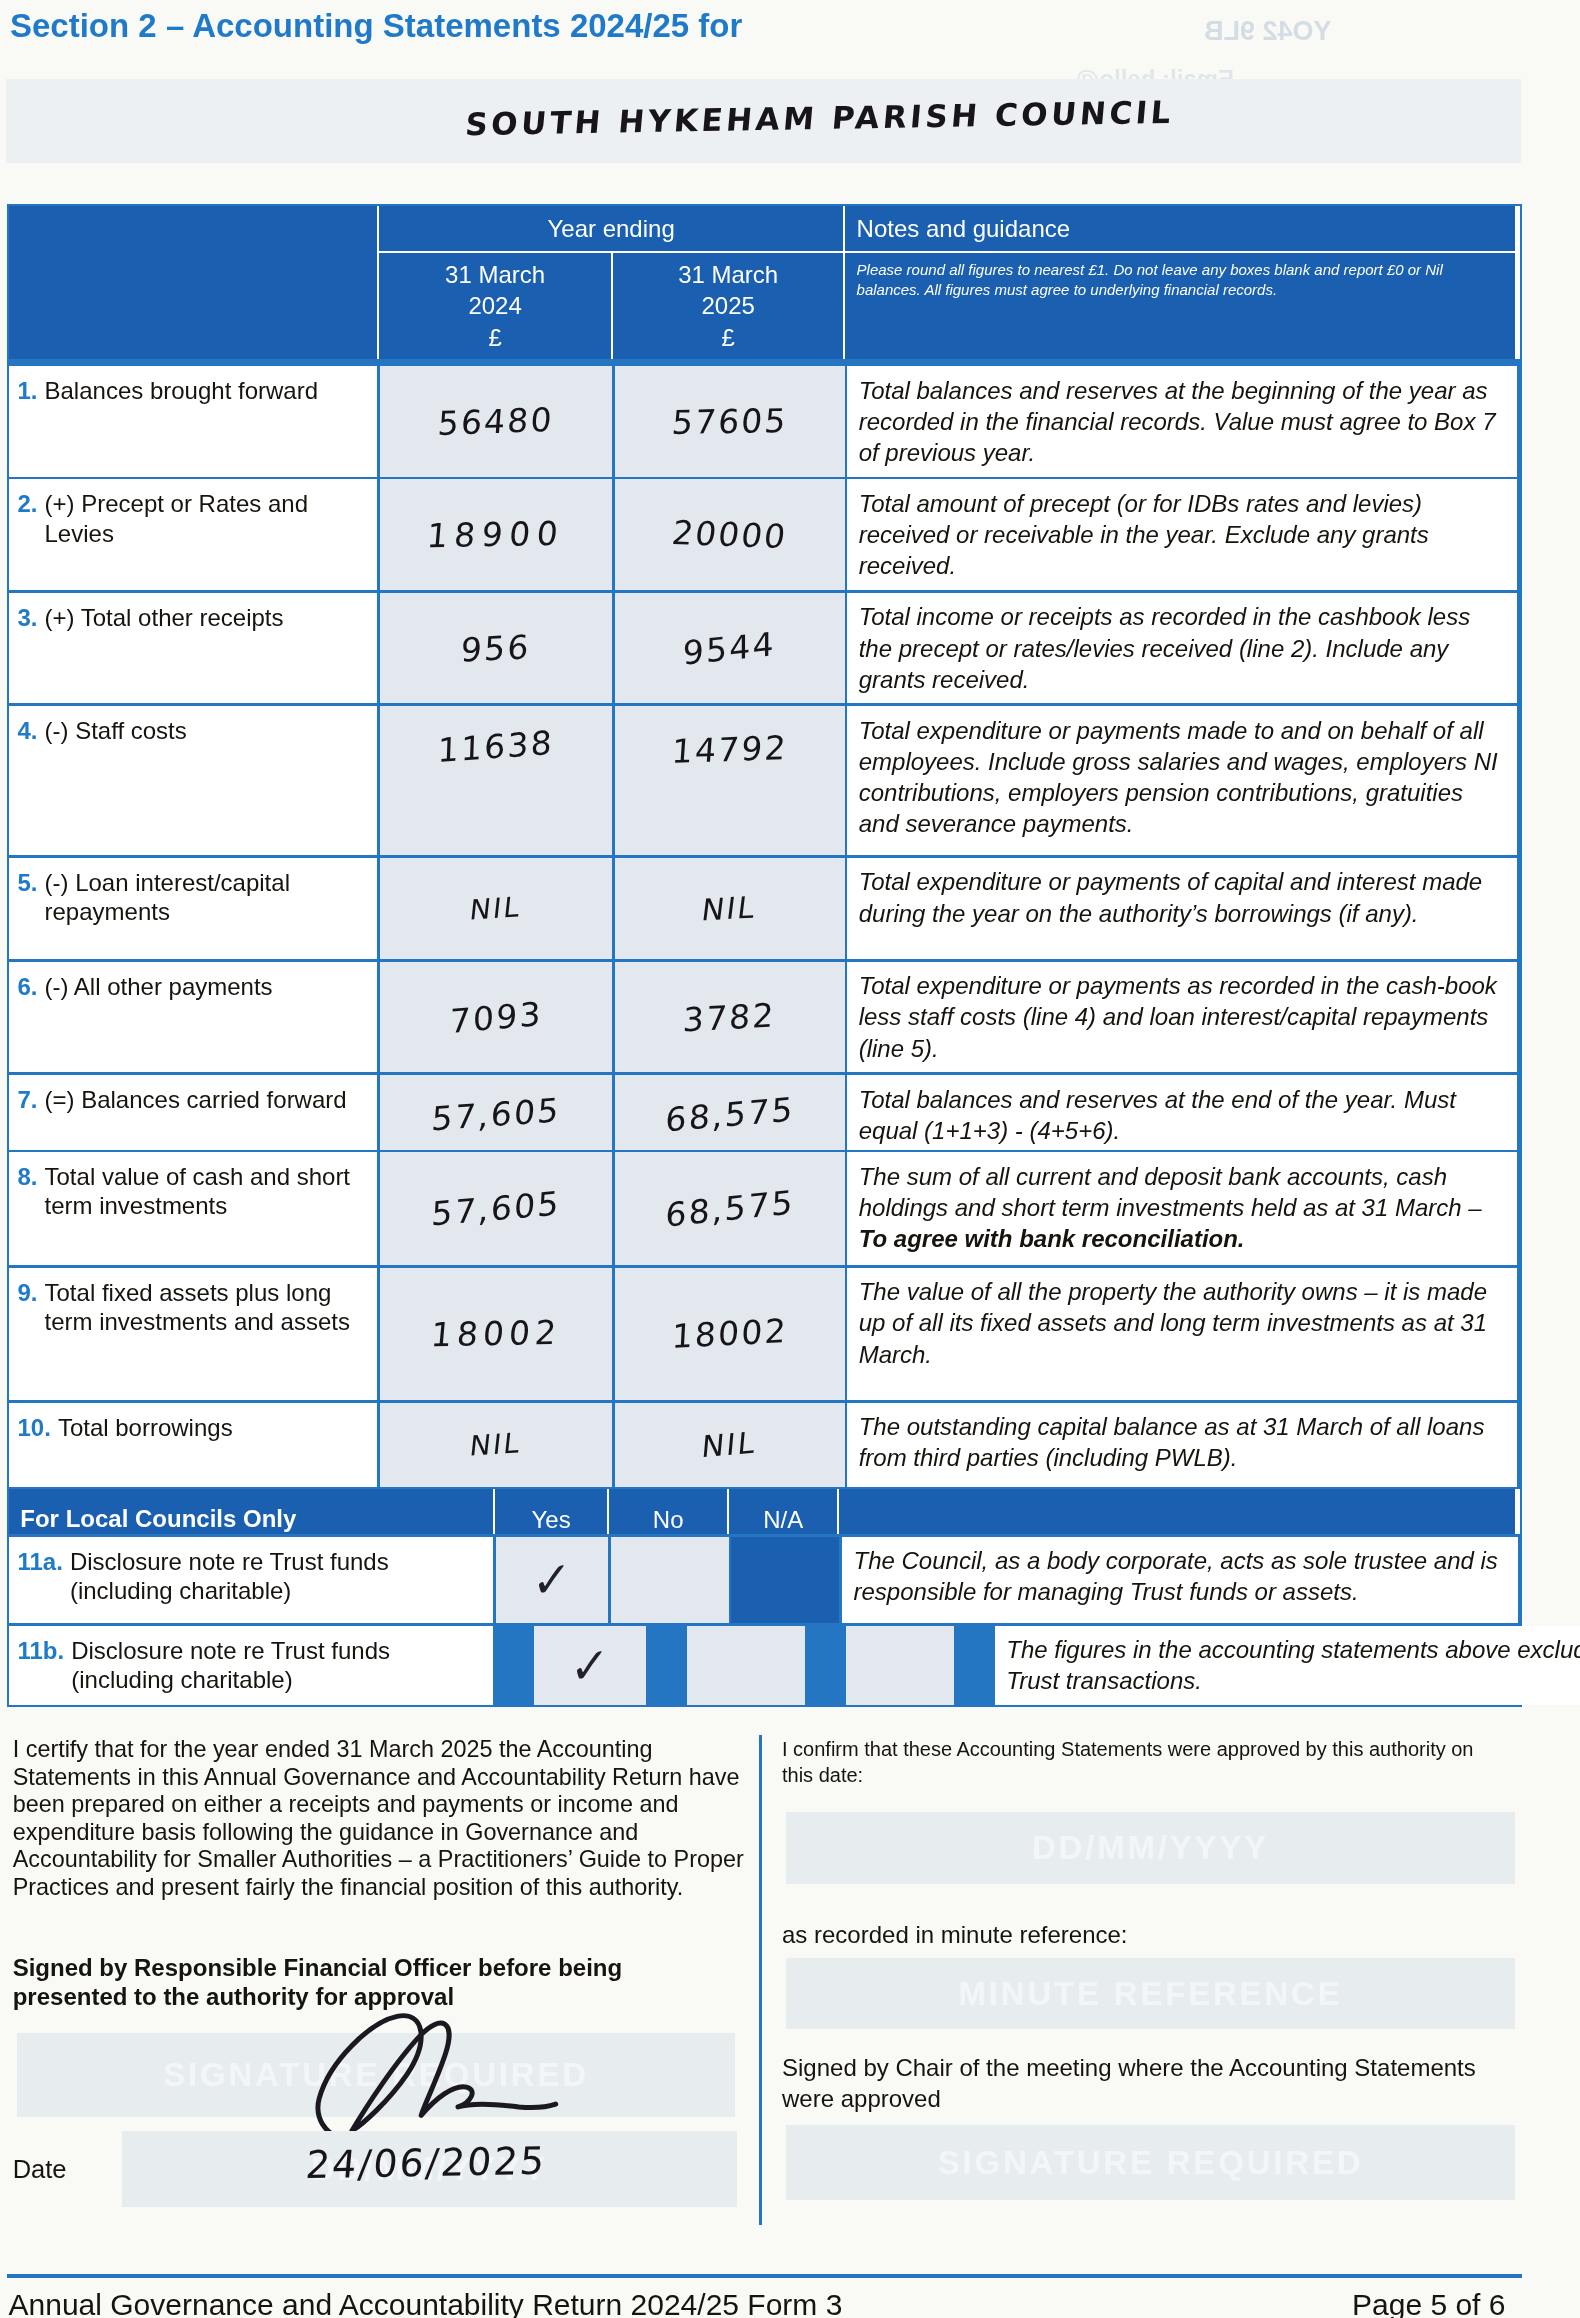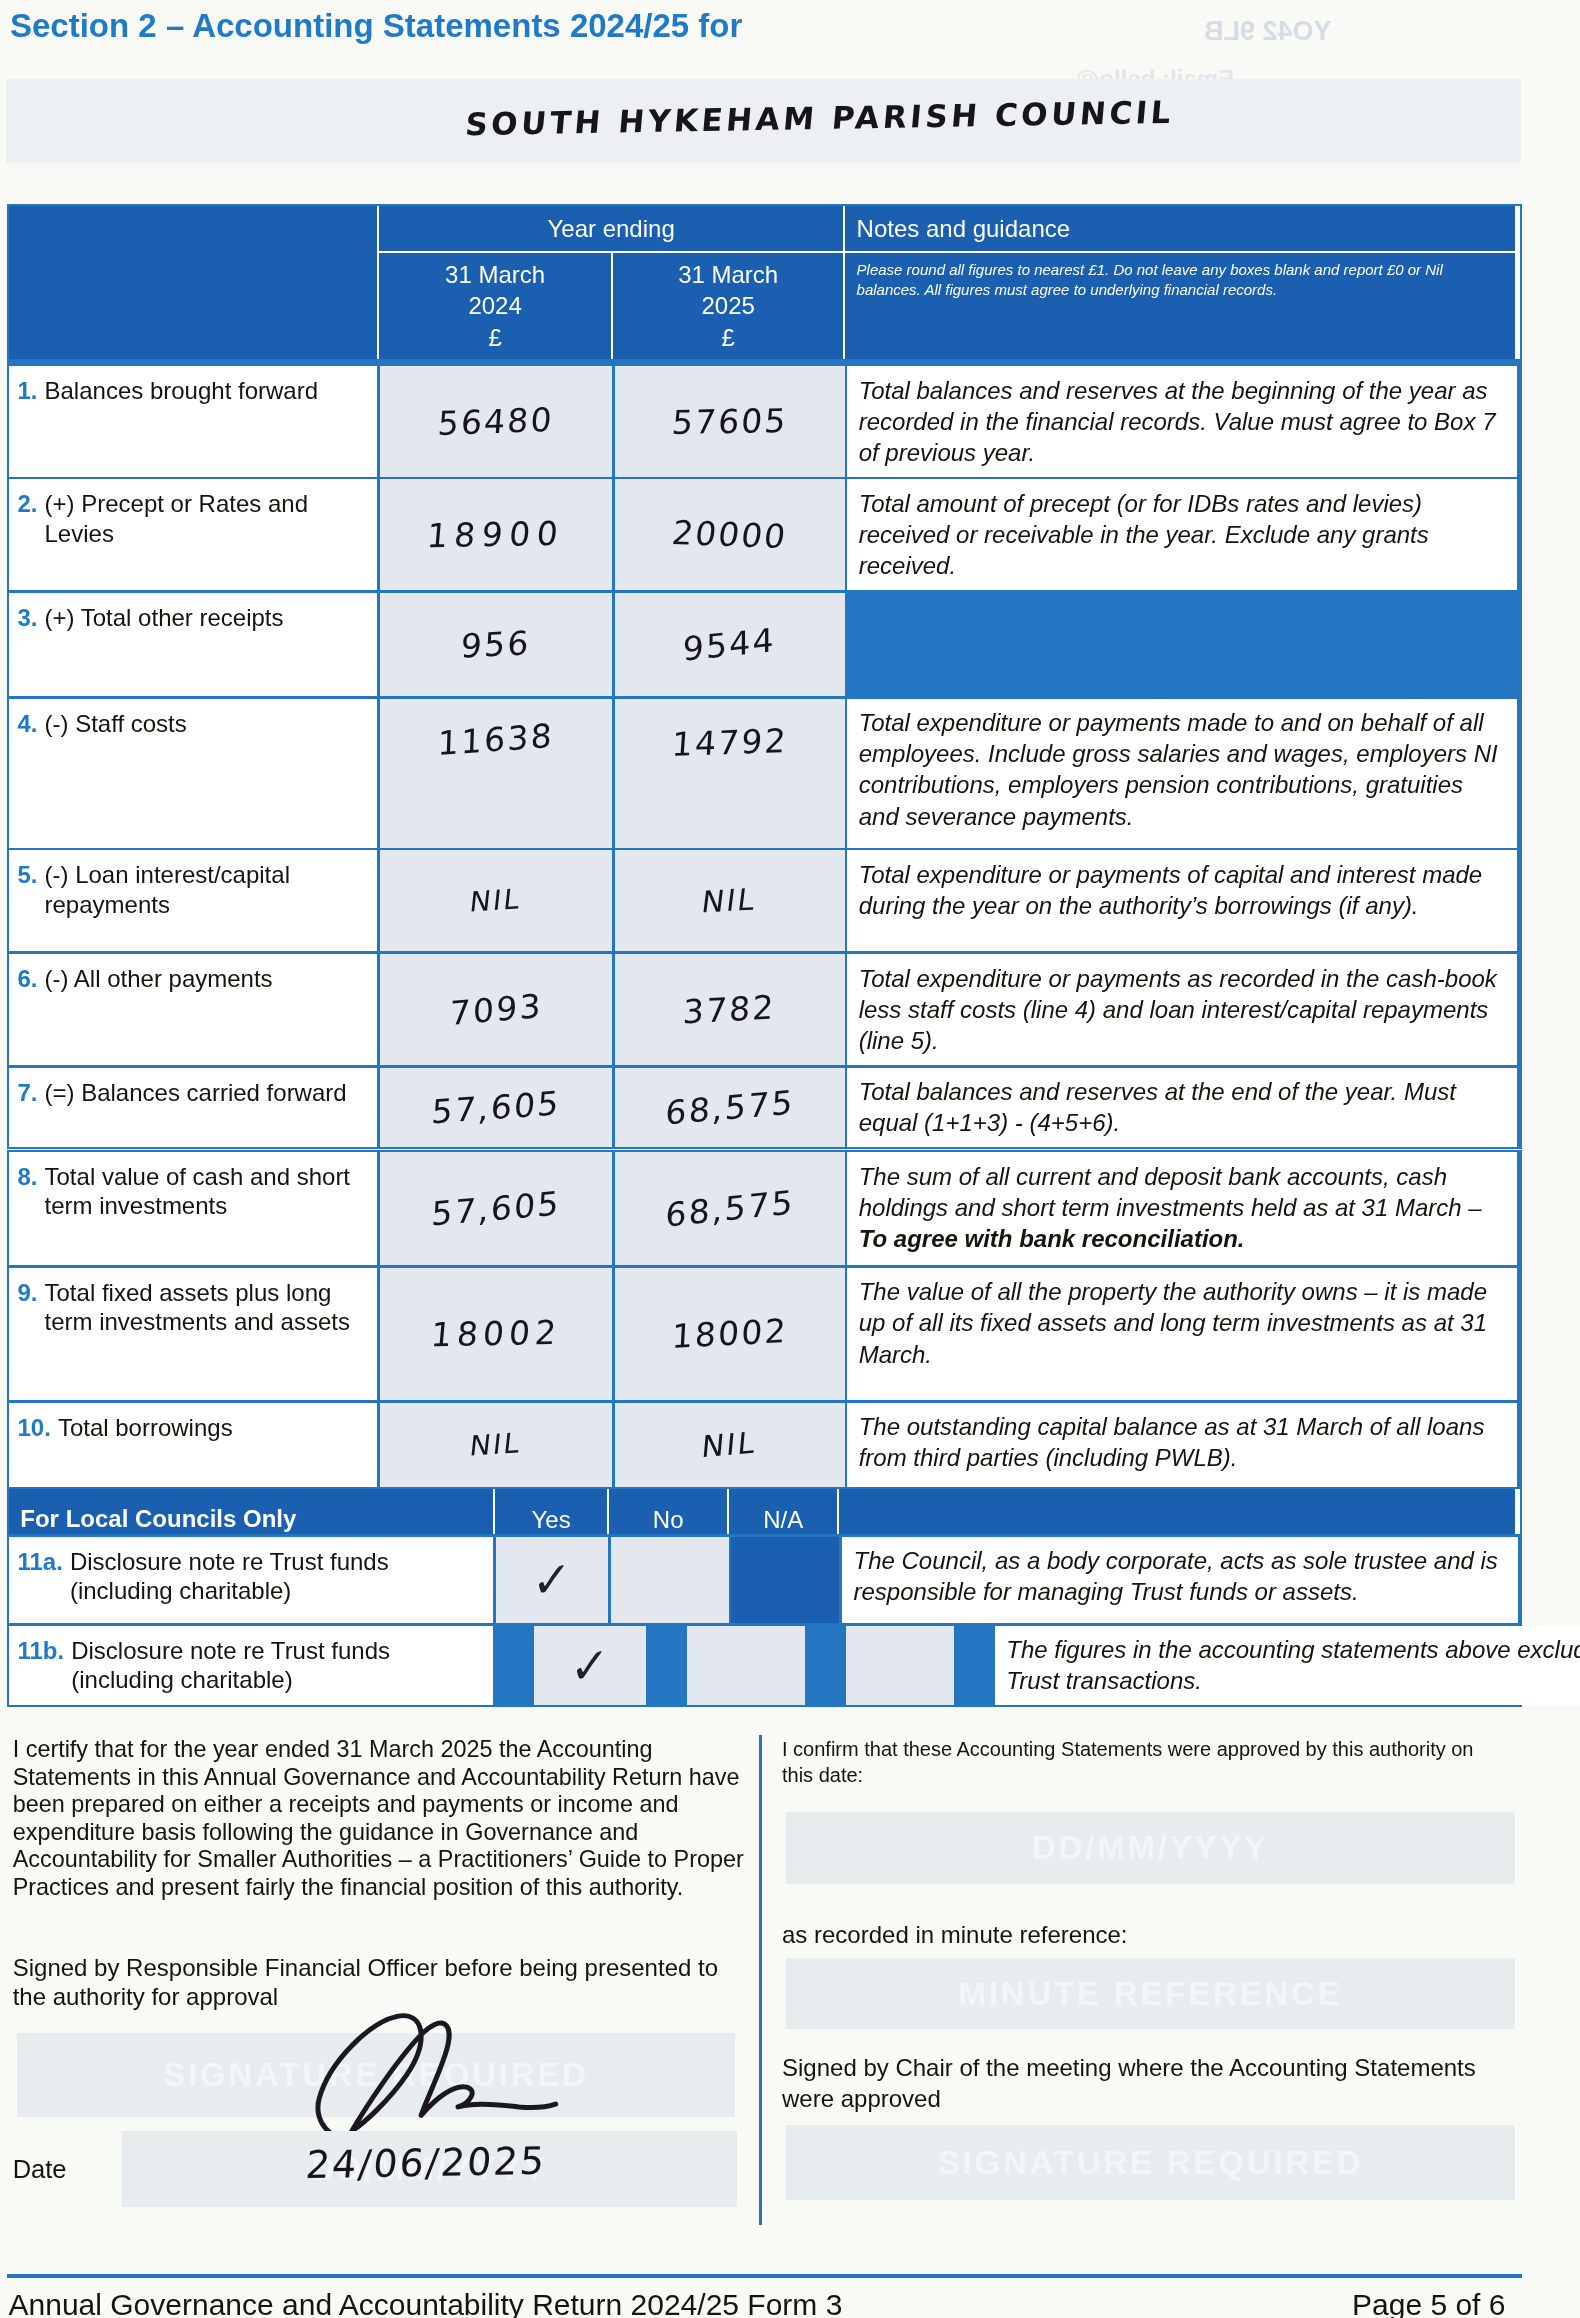--- a/index.html
+++ b/index.html
@@ -48,21 +48,21 @@
   .lc-row{display:grid;grid-template-columns:484px 112px 118px 108px 676px;column-gap:2.8px;background:#2476c3;}
   .lc-row + .lc-row{margin-top:3px;gap:41px;}
   .c-tick{background:#e2e8ed;display:flex;align-items:center;justify-content:center;}
   .na-blocked{background:#1a5fb0;}
   .check{font-family:"DejaVu Sans",sans-serif;font-size:47px;color:#23202a;
          transform:rotate(-6deg) skewX(-8deg);}
 
   .cert-divider{position:absolute;left:759px;top:1735px;width:2.8px;height:490px;background:#2476c3;}
   .cert-left-para{position:absolute;left:12.7px;top:1736px;width:732px;font-size:23.4px;line-height:1.18;}
   .cert-left-heading{position:absolute;left:12.7px;top:1954px;width:729px;font-size:24px;
-                     font-weight:normal;line-height:1.2;}
+                     font-weight:bold;line-height:1.2;}
   .graybox{position:absolute;background:#e7ecef;}
   .wm{position:absolute;inset:0;display:flex;align-items:center;justify-content:center;
       color:#f3f6f8;font-weight:bold;font-size:33px;letter-spacing:2.8px;white-space:nowrap;}
   .box-sig-left{left:17px;top:2033px;width:718px;height:84px;}
   .sig-svg{position:absolute;left:227px;top:-45px;}
   .date-label{position:absolute;left:12.7px;top:2155px;font-size:25.5px;}
   .box-date-left{left:122px;top:2131px;width:615px;height:76px;}
   .date-hw{position:absolute;left:184px;top:10px;font-size:38px;}
 
   .cert-right-confirm{position:absolute;left:782px;top:1736px;width:715px;font-size:20px;line-height:1.3;}
@@ -140,20 +140,21 @@
       <div class="cell c-label">
           <span class="rownum">3.</span>
           <span>(+) Total other receipts</span>
         </div>
       <div class="cell c-val">
           <span class="hw" style="transform:skewX(-6deg) rotate(-3deg)">956</span>
         </div>
       <div class="cell c-val">
           <span class="hw" style="transform:skewX(-6deg) rotate(-6deg)">9544</span>
         </div>
+      <div class="cell c-note"><span>Total income or receipts as recorded in the cashbook less the precept or rates/levies received (line 2). Include any grants received.</span></div>
     </div>
 
     <div class="trow" style="min-height:149px">
       <div class="cell c-label">
           <span class="rownum">4.</span>
           <span>(-) Staff costs</span>
         </div>
       <div class="cell c-val" style="align-items:flex-start;padding-top:21px">
           <span class="hw" style="transform:skewX(-6deg) rotate(-4deg)">11638</span>
         </div>

